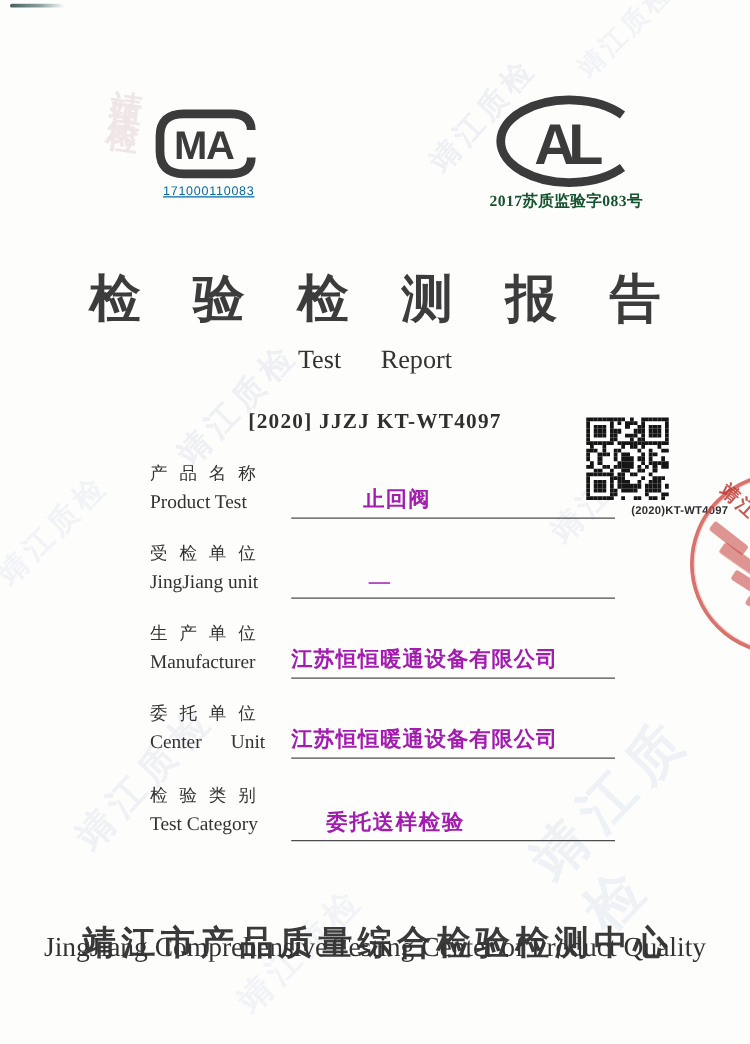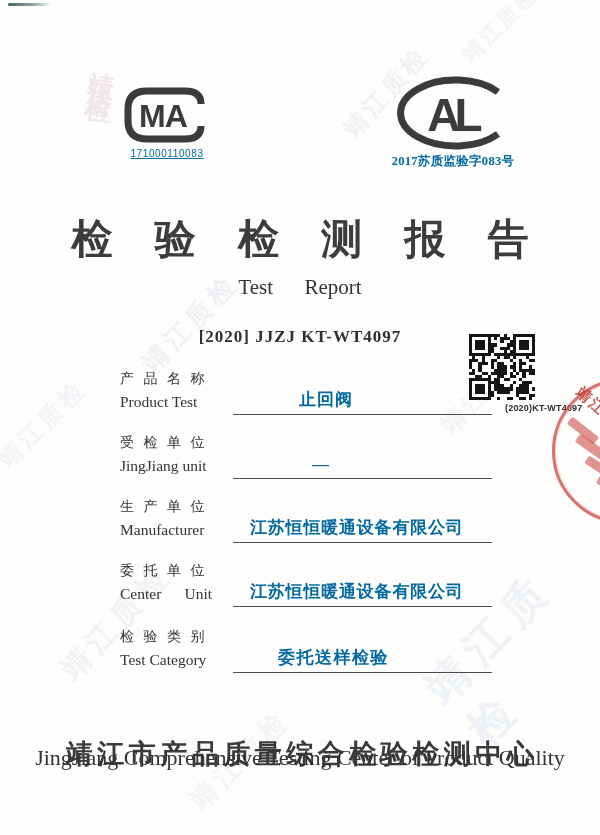--- a/index.html
+++ b/index.html
@@ -37,21 +37,21 @@
   
   .cma{position:absolute;left:112px;top:84px;width:110px;text-align:center;}
   .cma svg{display:block;margin:0 auto;}
   .cma-number{
     margin-top:2px;font-family:"Liberation Sans","DejaVu Sans",sans-serif;
     font-size:10px;letter-spacing:0.6px;color:#0369a1;text-decoration:underline;
   }
   .cal{position:absolute;left:383px;top:74px;width:140px;text-align:center;}
   .cal svg{display:block;margin:0 auto;}
   .cal-caption{
-    margin-top:1px;font-size:12.5px;font-weight:bold;color:#0369a1;letter-spacing:0.3px;font-family:Liberation Serif, serif;
+    margin-top:1px;font-size:12.5px;font-weight:bold;color:#14532d;letter-spacing:0.3px;font-family:Liberation Serif, serif;
   }
   
   .title-zh{
     position:absolute;left:0;top:212px;width:100%;
     text-align:center;font-size:41px;font-weight:bold;color:#3c3c3c;
     letter-spacing:16px;text-indent:16px;
   }
   .title-en{
     position:absolute;left:0;top:275px;width:100%;
     text-align:center;font-size:21px;color:#333;white-space:pre;
@@ -80,22 +80,22 @@
     letter-spacing:3px;white-space:pre;
   }
   .f-en{
     position:absolute;left:0;top:23px;font-size:15.5px;color:#333;white-space:pre;
   }
   .f-valuebox{
     position:absolute;left:113px;top:0;width:259px;height:44px;
     border-bottom:1.4px solid #4d4d4d;
   }
   .f-value{
-    position:absolute;left:17px;right:0;bottom:3px;
-    font-size:17px;font-weight:bold;color:#0369a1;letter-spacing:1px;
+    position:absolute;left:0;right:0;bottom:3px;
+    font-size:17px;font-weight:bold;color:#a21caf;letter-spacing:1px;
     white-space:nowrap;
     margin-top:11px;
   } 
   .val-center{text-align:center;transform:translateX(-45px);}
   .val-dash{text-align:left;padding-left:62px;}
   .val-left{text-align:left;padding-left:0px;letter-spacing:0.8px;}
   .val-midleft{text-align:left;padding-left:28px;letter-spacing:1.5px;}
   
   .footer-zh{
     position:absolute;left:0;top:710px;width:100%;

